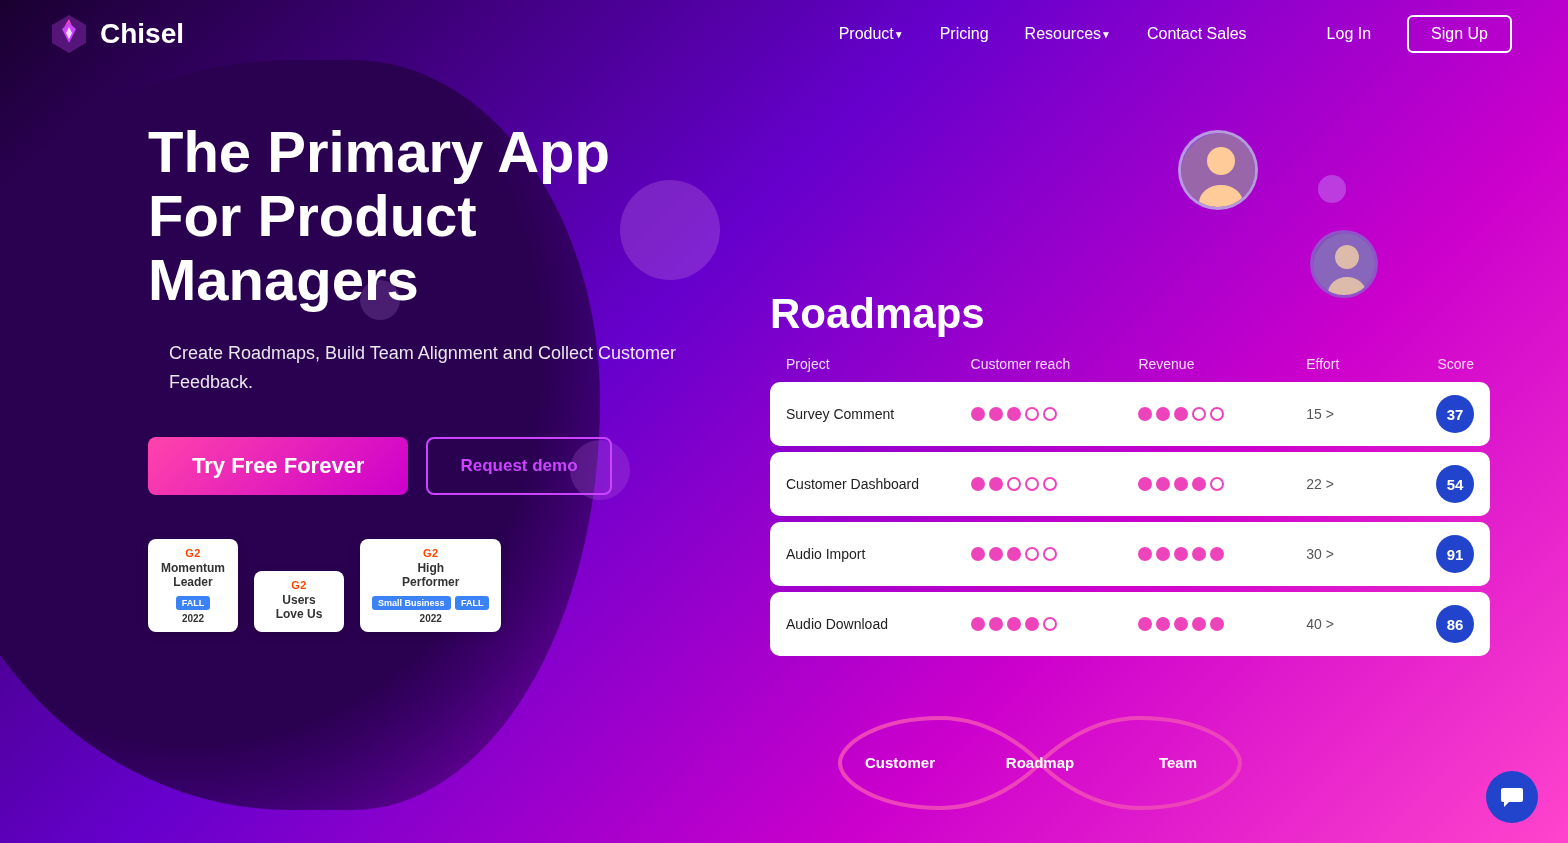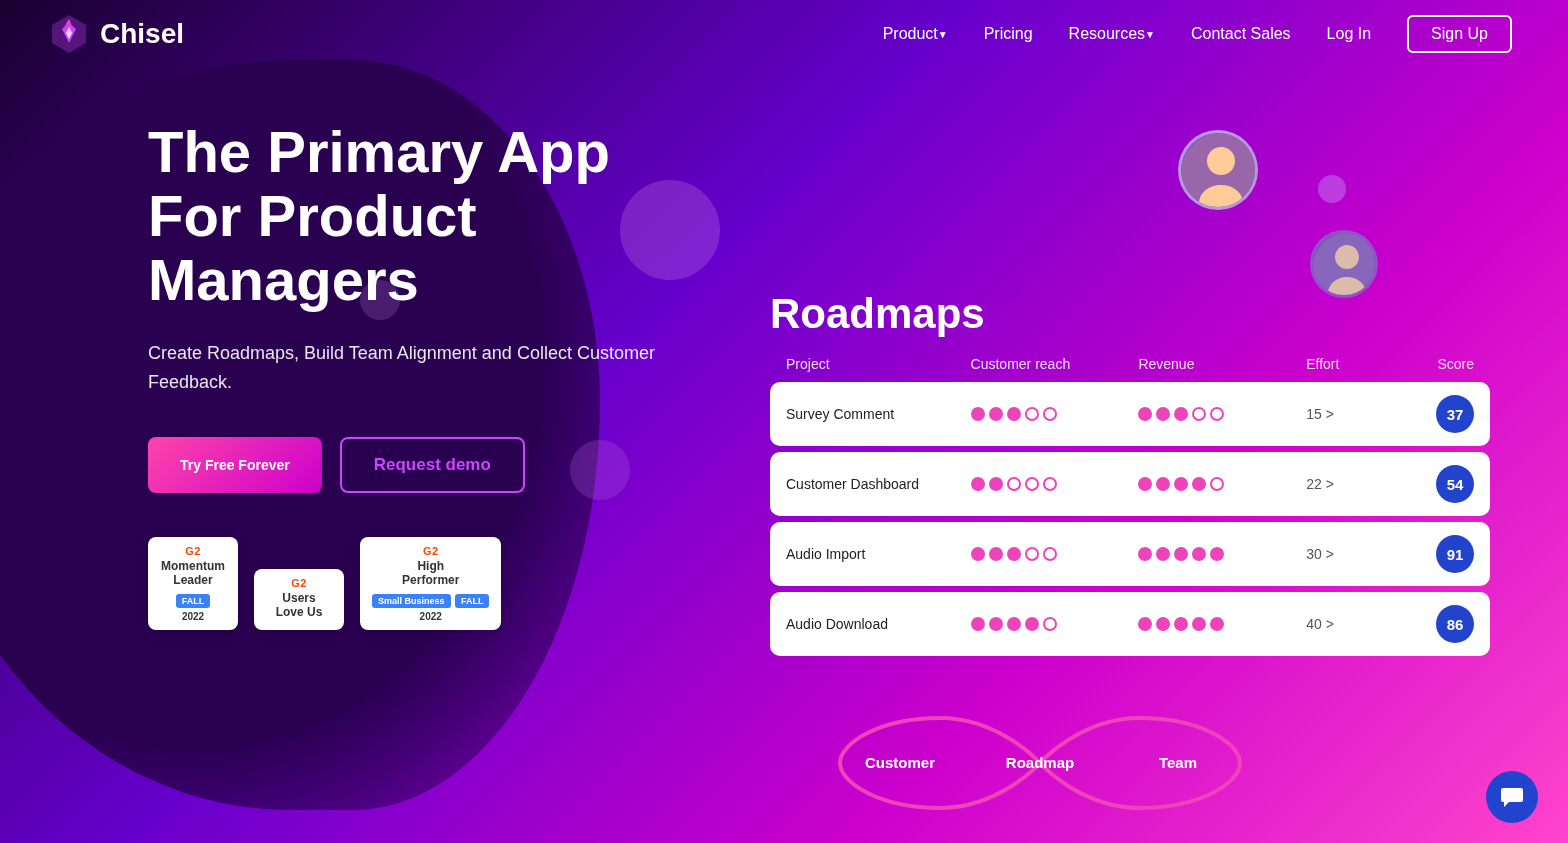--- a/index.html
+++ b/index.html
@@ -111,20 +111,21 @@
     .nav-link .caret {
       font-size: 10px;
     }
 
     .nav-btn-login {
       color: #fff;
       font-size: 16px;
       background: none;
       border: none;
       cursor: pointer;
+      margin-left: 44px;
     }
 
     .nav-btn-signup {
       color: #fff;
       font-size: 16px;
       background: transparent;
       border: 2px solid #fff;
       border-radius: 6px;
       padding: 8px 22px;
       cursor: pointer;
@@ -145,36 +146,37 @@
       color: #fff;
       line-height: 1.1;
       margin-bottom: 28px;
     }
 
     .hero-subtitle {
       font-size: 18px;
       color: rgba(255,255,255,0.9);
       line-height: 1.6;
       margin-bottom: 40px;
+      margin-left: 21px;
     }
 
     .hero-buttons {
       display: flex;
       gap: 18px;
       margin-bottom: 44px;
     }
 
     .btn-primary {
       background: linear-gradient(135deg, #ff44aa, #cc00cc);
       color: #fff;
-      font-size: 14px;
+      font-size: 22px;
       font-weight: 600;
       border: none;
       border-radius: 8px;
-      padding: 16px 32px;
+      padding: 16px 44px;
       cursor: pointer;
     }
 
     .btn-outline {
       background: transparent;
       color: #cc44ff;
       font-size: 17px;
       font-weight: 600;
       border: 2px solid #cc44ff;
       border-radius: 8px;

